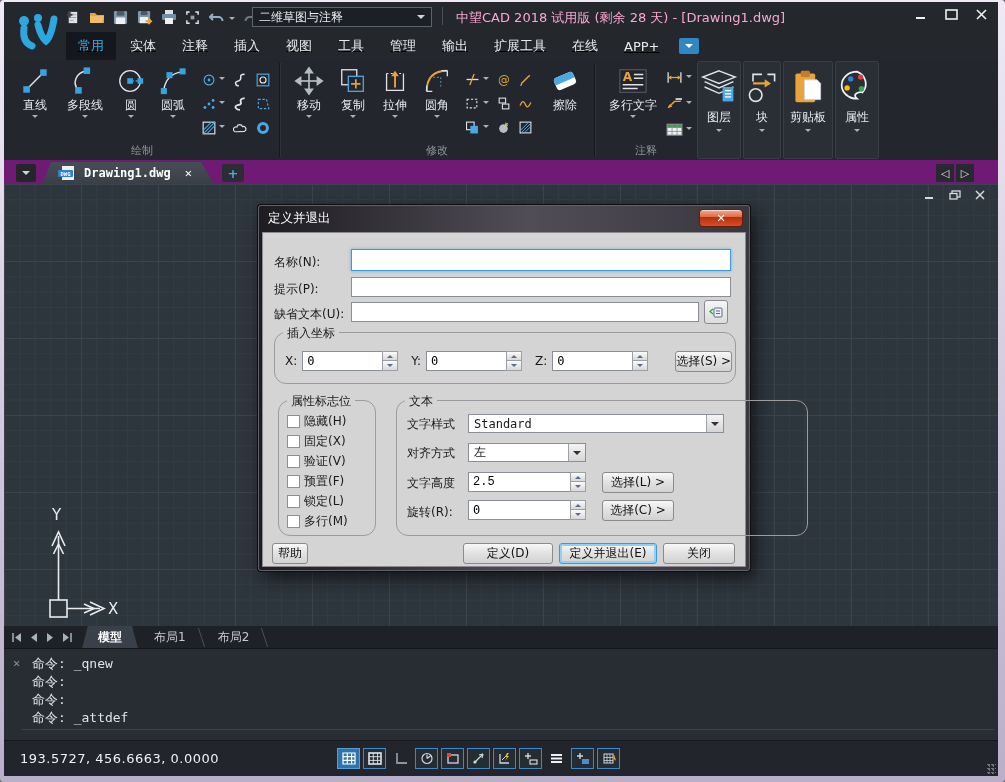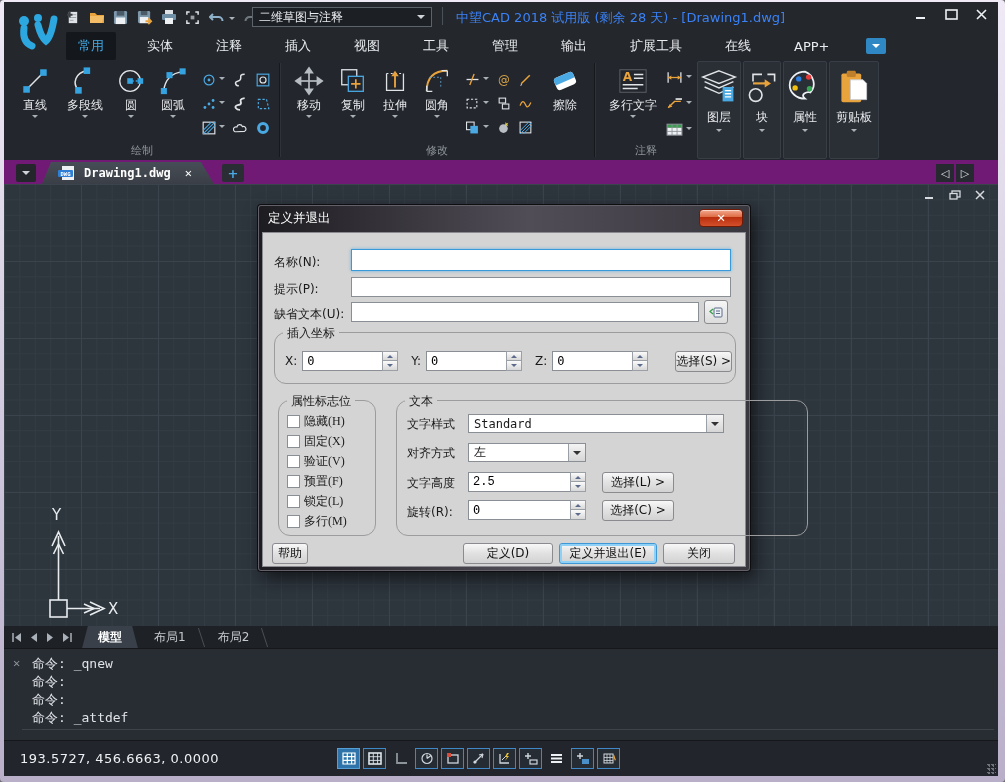--- a/index.html
+++ b/index.html
@@ -10,26 +10,26 @@
 
   
   .titlebar{height:30px;position:relative;background:#24272c;flex:none;}
   .logo{position:absolute;left:8px;top:3px;width:52px;height:50px;z-index:6;}
   .qat{position:absolute;left:60px;top:5px;display:flex;align-items:center;gap:7px;height:20px;}
   .qicon{width:17px;height:17px;display:flex;align-items:center;justify-content:center;}
   .qcaret{width:0;height:0;border:3px solid transparent;border-top-color:#aab1b8;margin-left:-3px;margin-top:6px;}
   .ws-combo{position:absolute;left:248px;top:5px;width:180px;height:20px;border:1px solid #5c636b;background:#1c1f24;color:#e9ebee;font-size:12px;display:flex;align-items:center;padding:0 6px;}
   .ws-combo .dd{margin-left:auto;width:0;height:0;border:4px solid transparent;border-top-color:#cfd4d9;margin-top:4px;}
   .tb-sep{position:absolute;left:438px;top:5px;width:1px;height:18px;background:#4a5057;}
-  .title-text{position:absolute;left:452px;top:7px;font-size:13px;color:#3b82f6;white-space:nowrap;}
+  .title-text{position:absolute;left:452px;top:7px;font-size:13px;color:#f9a8d4;white-space:nowrap;}
   .win-controls{position:absolute;right:10px;top:6px;display:flex;gap:16px;}
   .wc{width:14px;height:12px;display:flex;align-items:center;justify-content:center;}
 
   
-  .ribbon-tabs{height:28px;background:#24272c;display:flex;align-items:center;padding-left:62px;gap:19px;flex:none;}
+  .ribbon-tabs{height:28px;background:#24272c;display:flex;align-items:center;padding-left:62px;gap:2px;flex:none;text-decoration:underline;}
   .rtab{padding:5px 12px;font-size:13px;color:#e9ebee;border-radius:2px;white-space:nowrap;}
   .rtab.active{background:#14171b;color:#3fa9e6;}
   .ribbon-toggle{margin-left:6px;width:20px;height:16px;background:#2f88c4;border-radius:2px;display:flex;align-items:center;justify-content:center;}
   .ribbon-toggle i{width:0;height:0;border:4px solid transparent;border-top-color:#fff;margin-top:4px;}
 
   
   .ribbon{height:100px;background:#23262c;display:flex;align-items:stretch;padding:0 2px;flex:none;}
   .panel{display:flex;flex-direction:column;}
   .panel-content{flex:1;display:flex;align-items:flex-start;padding:4px 4px 0 6px;}
   .panel-label{height:17px;text-align:center;font-size:11px;color:#8e949b;line-height:15px;}
@@ -79,21 +79,21 @@
   .spinbox{display:flex;height:20px;}
   .spinbox input{width:80px;height:20px;background:#fff;border:1px solid #8a8f96;border-right:none;font-family:"DejaVu Sans Mono","Liberation Mono",monospace;font-size:12px;padding:1px 4px;outline:none;}
   .spin{width:16px;display:flex;flex-direction:column;}
   .spin b{flex:1;background:linear-gradient(#fbfbfb,#d8d8d8);border:1px solid #9aa0a6;display:flex;align-items:center;justify-content:center;}
   .spin b:first-child{border-bottom-width:0;}
   .spin b i{width:0;height:0;border:3px solid transparent;}
   .spin .up i{border-bottom-color:#5a6b8c;margin-top:-2px;}
   .spin .dn i{border-top-color:#5a6b8c;margin-top:3px;}
   .cbtn{position:absolute;background:linear-gradient(#f8f8f8,#e3e3e3 45%,#d2d2d2);border:1px solid #8a8a8f;border-radius:3px;font-size:12px;color:#111;display:flex;align-items:center;justify-content:center;white-space:nowrap;}
   .cbtn.default{border:1px solid #3f97d6;box-shadow:0 0 0 2px #8ed0f6 inset;}
-  .cbrow{position:absolute;display:flex;align-items:center;gap:4px;font-family:Liberation Serif, serif;}
+  .cbrow{position:absolute;display:flex;align-items:center;gap:4px;}
   .cb{width:13px;height:13px;background:#fff;border:1px solid #8a8f96;flex:none;}
   .combo{position:absolute;background:#fff;border:1px solid #8a8f96;display:flex;align-items:center;height:19px;font-family:"DejaVu Sans Mono","Liberation Mono",monospace;font-size:12px;padding-left:5px;}
   .combo .dd{margin-left:auto;width:17px;height:100%;background:linear-gradient(#f4f4f4,#d6d6d6);border-left:1px solid #9aa0a6;display:flex;align-items:center;justify-content:center;}
   .combo .dd i{width:0;height:0;border:4px solid transparent;border-top-color:#333;margin-top:4px;}
   .fieldbtn{position:absolute;width:24px;height:24px;background:linear-gradient(#f6f6f6,#dcdcdc);border:1px solid #8a8a8f;border-radius:3px;display:flex;align-items:center;justify-content:center;}
 
   
   .layout-tabbar{height:22px;background:#1e2227;display:flex;align-items:center;font-size:12px;flex:none;position:relative;}
   .lnav{display:flex;gap:4px;margin:0 8px 0 6px;}
   .lnav span{width:13px;height:14px;display:flex;align-items:center;justify-content:center;}
@@ -513,38 +513,38 @@
     <div class="side-panel" style="width:38px">
       <svg width="34" height="36" viewBox="0 0 36 40">
             <path d="M8 14V6h10M24 6h8v8" stroke="#dfe3e6" stroke-width="1.8" fill="none"></path>
             <path d="M8 16h16" stroke="#e8a33d" stroke-width="2.4"></path>
             <path d="M28 16l-7-4.5v9z" fill="#e8a33d"></path>
             <circle cx="11" cy="29" r="7" stroke="#dfe3e6" stroke-width="1.8" fill="none"></circle>
           </svg>
       <span class="lbl">块</span>
           <i class="caret"></i>
     </div>
+    <div class="side-panel" style="width:50px">
+      <svg width="36" height="36" viewBox="0 0 40 40">
+            <rect x="6" y="5" width="22" height="32" rx="2" fill="#e8a33d"></rect>
+            <rect x="12" y="2" width="10" height="7" rx="1.5" fill="#c07f2a"></rect>
+            <path d="M16 12h14 l4 4 v18 h-18z" fill="#fff" stroke="#c9cdd2" stroke-width="1"></path>
+          </svg>
+      <span class="lbl">剪贴板</span>
+          <i class="caret"></i>
+    </div>
     <div class="side-panel">
       <svg width="40" height="36" viewBox="0 0 44 40">
             <path d="M22 3 a17 15 0 1 0 0 30 c-6-5 2-8 6-7 a17 15 0 0 0 -6-23z" stroke="#eef1f4" stroke-width="2" fill="none"></path>
             <circle cx="15" cy="11" r="3" fill="#2f7fe0"></circle>
             <circle cx="26" cy="9" r="3" fill="#e23b3b"></circle>
             <circle cx="11" cy="21" r="3" fill="#f4c20d"></circle>
             <circle cx="27" cy="22" r="3" fill="#34a853"></circle>
           </svg>
       <span class="lbl">属性</span>
-          <i class="caret"></i>
-    </div>
-    <div class="side-panel" style="width:50px">
-      <svg width="36" height="36" viewBox="0 0 40 40">
-            <rect x="6" y="5" width="22" height="32" rx="2" fill="#e8a33d"></rect>
-            <rect x="12" y="2" width="10" height="7" rx="1.5" fill="#c07f2a"></rect>
-            <path d="M16 12h14 l4 4 v18 h-18z" fill="#fff" stroke="#c9cdd2" stroke-width="1"></path>
-          </svg>
-      <span class="lbl">剪贴板</span>
           <i class="caret"></i>
     </div>
   </div>
 
   <div class="doc-tabbar">
     <span class="tab-drop">
           <i></i>
         </span>
     <div class="doc-tab">
       <svg width="18" height="14" viewBox="0 0 18 14">

